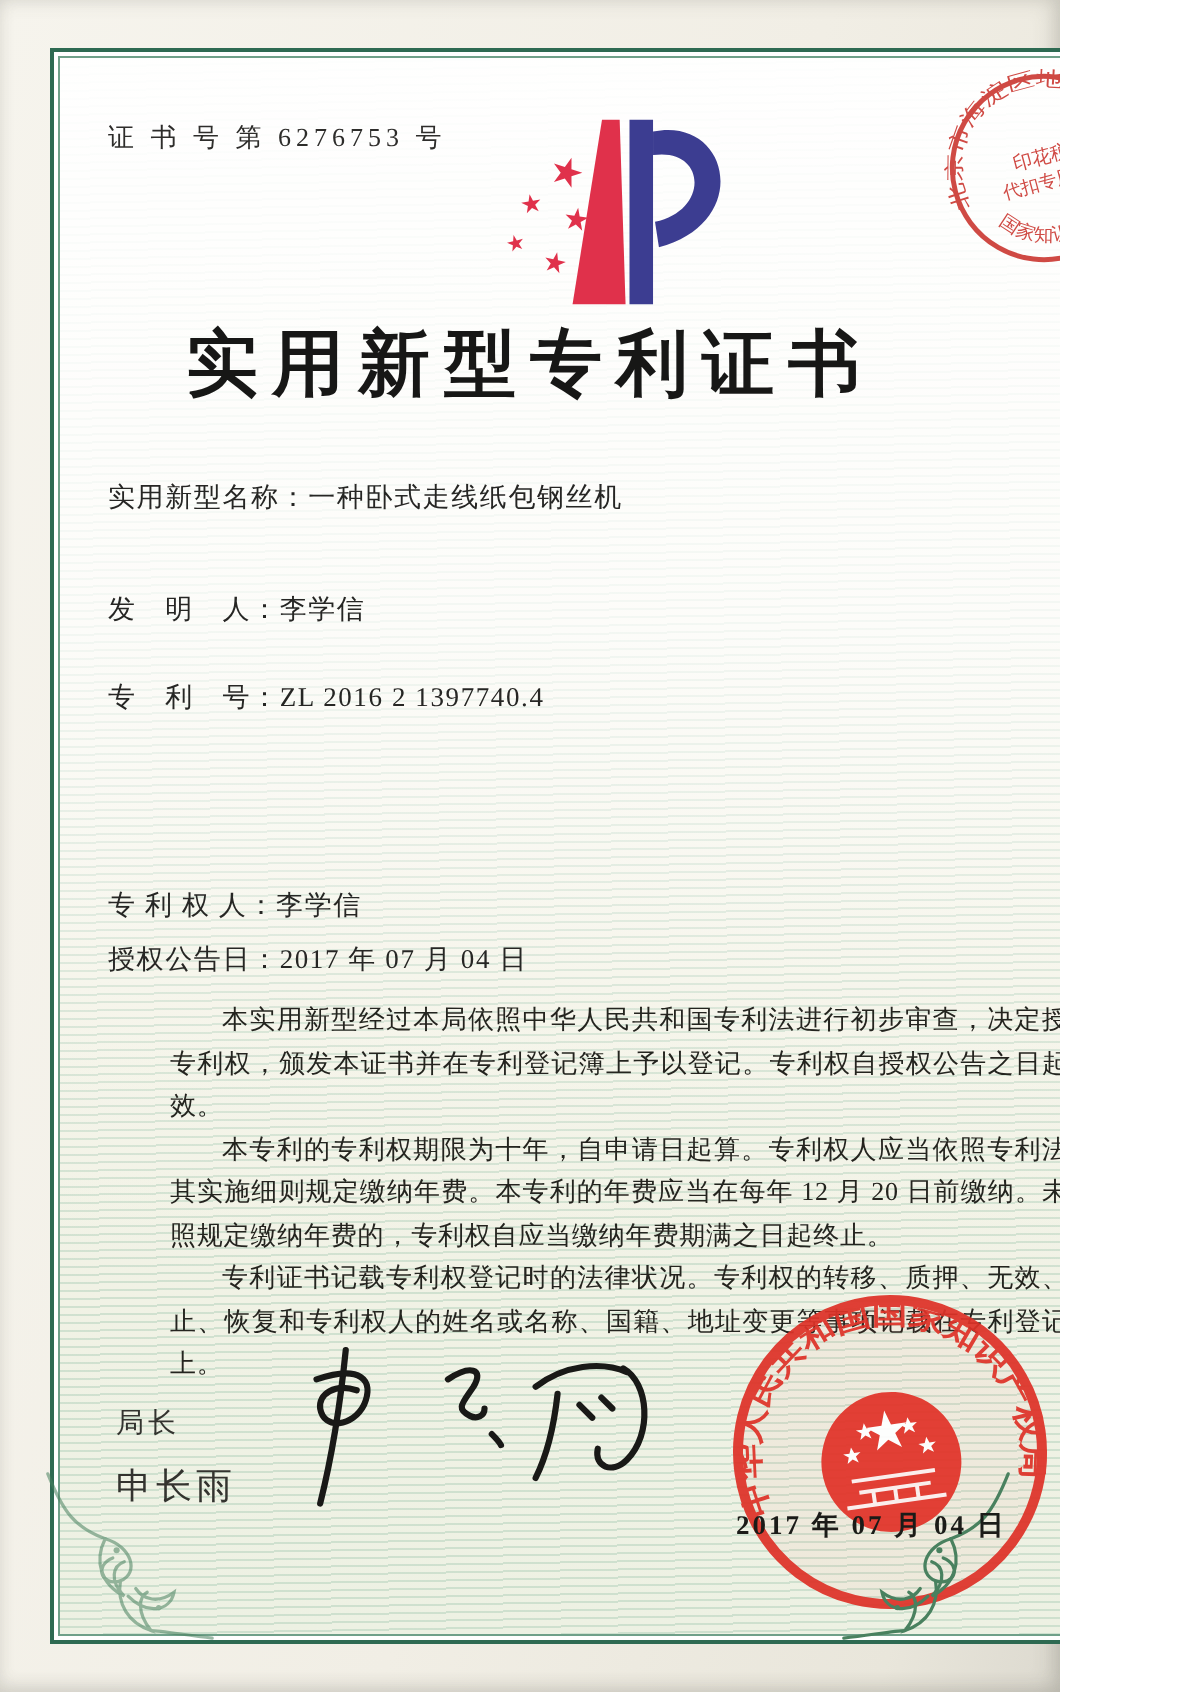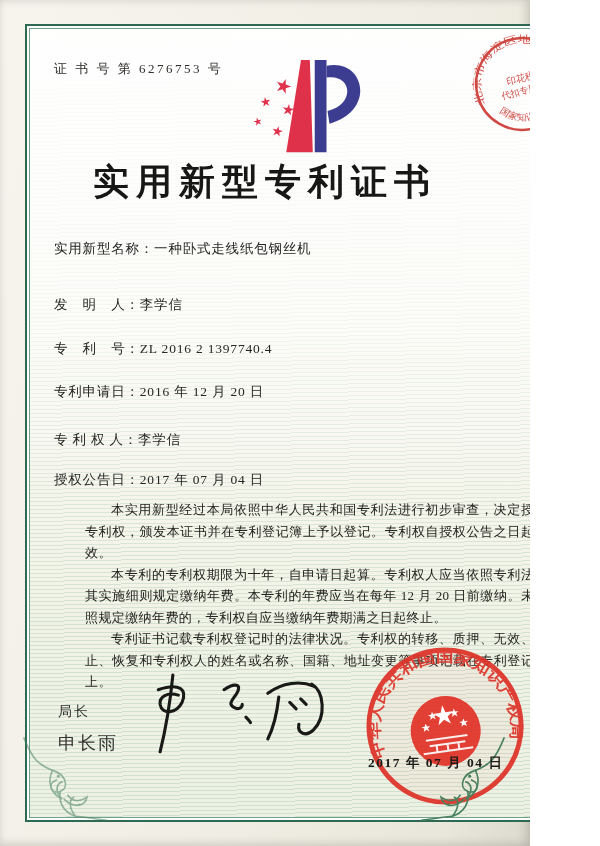--- a/index.html
+++ b/index.html
@@ -36,21 +36,21 @@
   .logo { left:237px; top:54px; }
   .tax-stamp { left:472px; top:34px; opacity:.92; }
 
   .page-title {
     left:0; right:0; top:158px; text-align:center;
     font-size:36px; font-weight:700; letter-spacing:7px; color:#171716;
   }
 
   .field { left:54px; font-size:13.5px; color:#262624; letter-spacing:.8px; white-space:nowrap; }
   .f0 { top:240px; } .f1 { top:296px; } .f2 { top:340px; }
-  .f3 { top:383px; } .f4 { top:431px;text-align:right; } .f5 { top:471px; }
+  .f3 { top:383px; } .f4 { top:444px;text-align:right; } .f5 { top:471px; }
 
   .body-text {
     left:54px; top:499px; width:494px;
     font-size:13px; line-height:21.5px; letter-spacing:.4px;
     text-align:justify; color:#24241f;
   }
   .body-text p { text-indent:2em;margin-left:31px; }
 
   .director-label { left:58px; top:703px; font-size:14px; color:#33332f;
     font-family:Liberation Serif, serif; letter-spacing:2px; }
@@ -127,23 +127,20 @@
   <div class="abs field f0">
     <span>实用新型名称：</span><span>一种卧式走线纸包钢丝机</span>
   </div>
 
   <div class="abs page-title">实用新型专利证书</div>
   <div class="abs field f1">
     <span>发　明　人：</span><span>李学信</span>
   </div>
   <div class="abs field f2">
     <span>专　利　号：</span><span>ZL 2016 2 1397740.4</span>
-  </div>
-  <div class="abs field f3">
-    <span>专利申请日：</span><span>2016 年 12 月 20 日</span>
   </div>
   <div class="abs field f4">
     <span>专 利 权 人：</span><span>李学信</span>
   </div>
   <div class="abs field f5">
     <span>授权公告日：</span><span>2017 年 07 月 04 日</span>
   </div>
 
   <div class="abs body-text">
     <p>本实用新型经过本局依照中华人民共和国专利法进行初步审查，决定授予专利权，颁发本证书并在专利登记簿上予以登记。专利权自授权公告之日起生效。</p>

